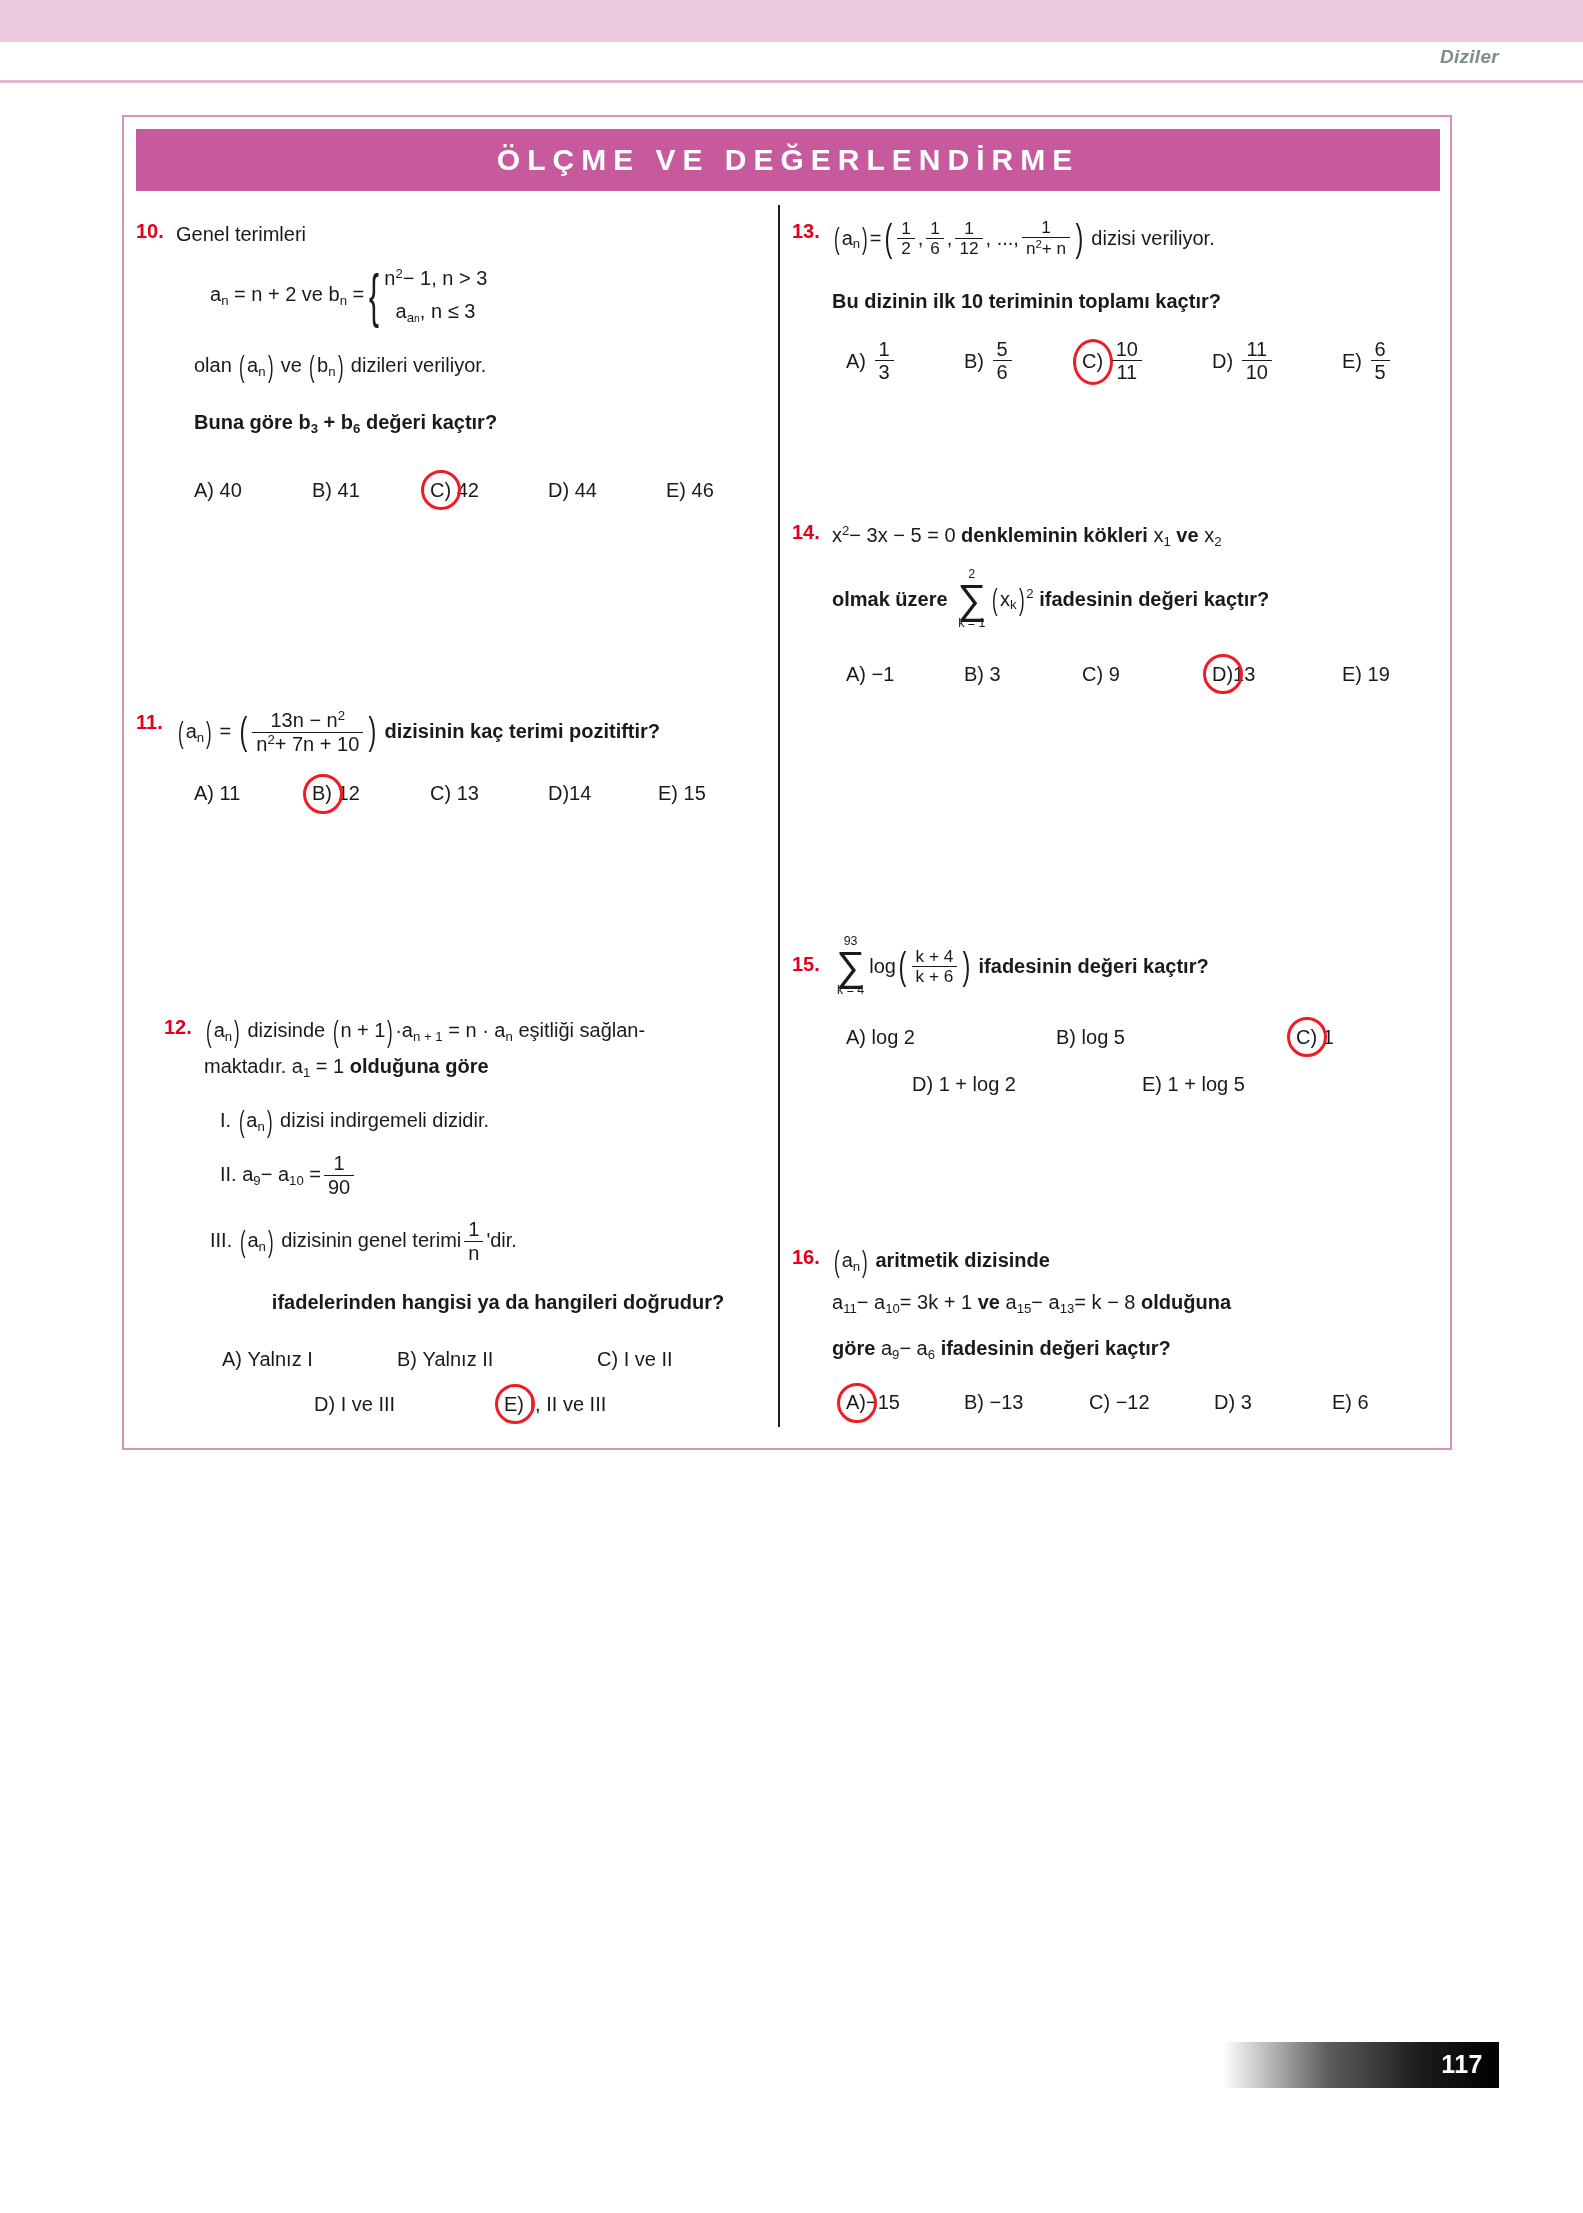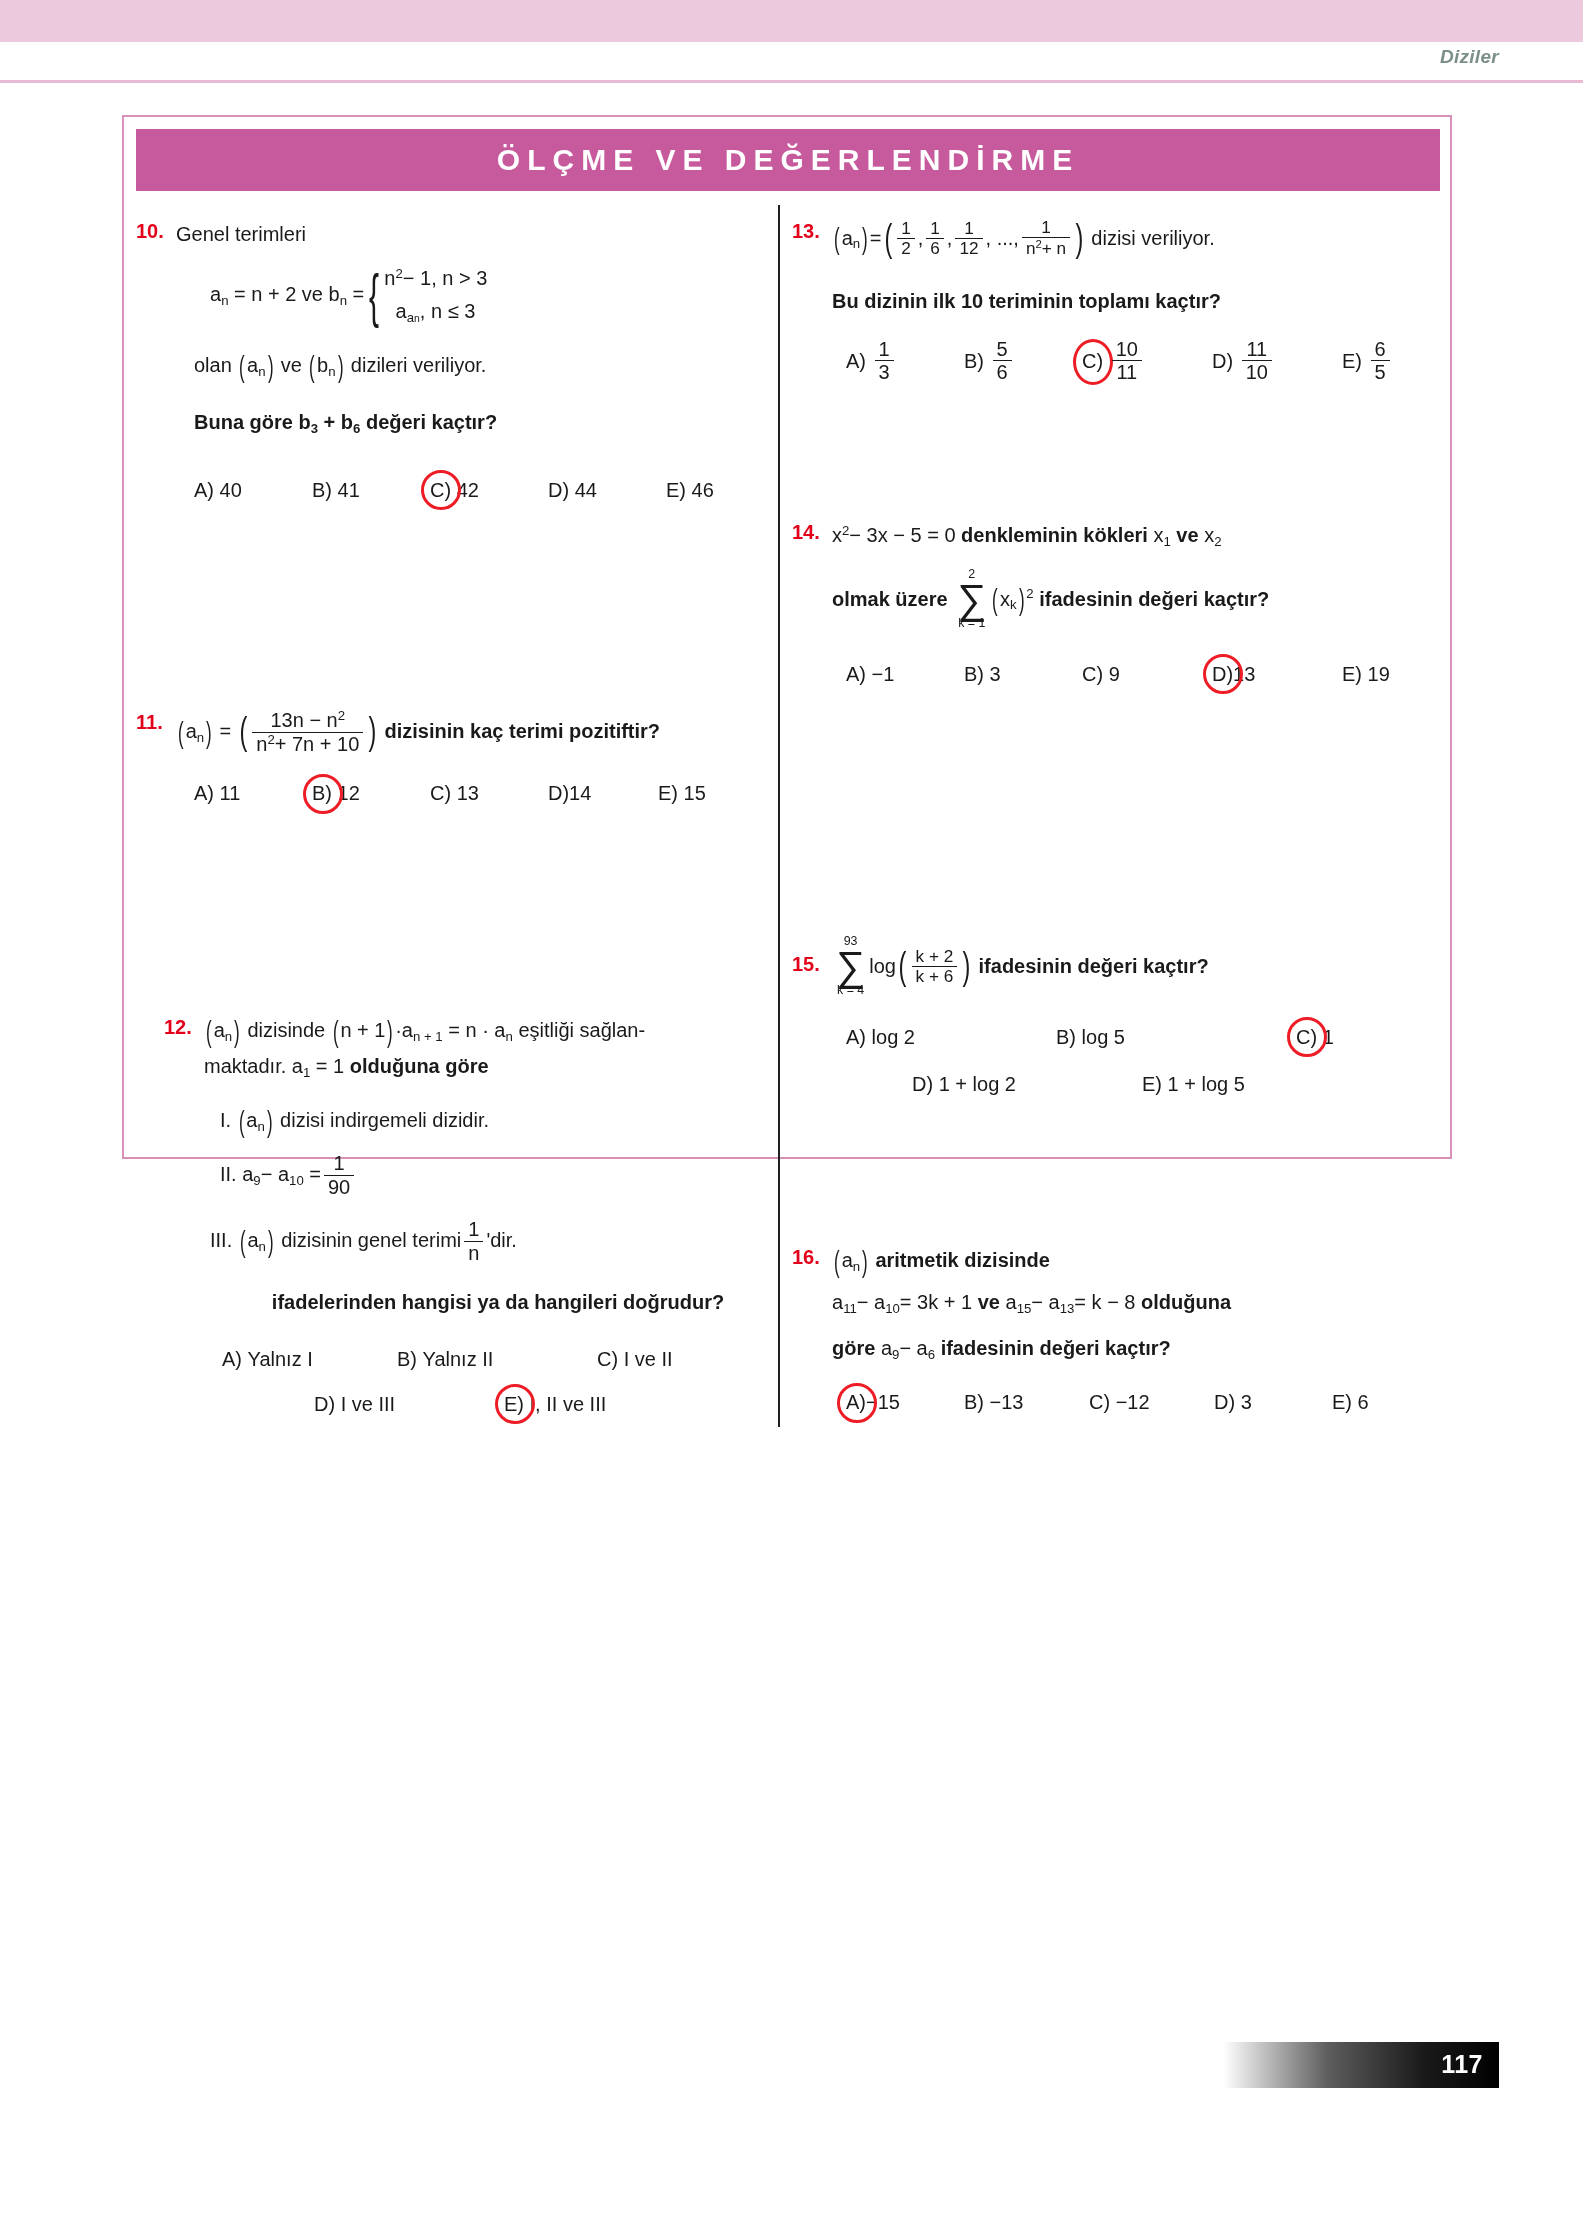--- a/index.html
+++ b/index.html
@@ -41,21 +41,21 @@
     color: #7c8f88;
     letter-spacing: 0.3px;
   }
 
   
   .frame {
     position: absolute;
     left: 122px;
     top: 115px;
     width: 1330px;
-    height: 1044px;
+    height: 1335px;
     border: 2px solid #d890b9;
     box-sizing: border-box;
     background: #ffffff;
   }
   .title-bar {
     position: absolute;
     left: 12px;
     top: 12px;
     width: 1304px;
     height: 62px;
@@ -444,21 +444,21 @@
 
     <div class="q" style="top:730px;">
       <div class="q-head">
         <div class="q-num" style="padding-top:18px;">15.</div>
         <div class="q-body math">
           <div>
             <span class="sum">
               <span class="lim">93</span>
               <span class="sig">∑</span>
               <span class="lim">k = 4</span>
-            </span><span>log</span><span class="paren">(</span><span class="frac sm"><span class="num">k + 2</span><span class="den">k + 6</span></span><span class="paren">)</span>
+            </span><span>log</span><span class="paren">(</span><span class="frac sm"><span class="num">k + 4</span><span class="den">k + 6</span></span><span class="paren">)</span>
             <span class="b">ifadesinin değeri kaçtır?</span>
           </div>
         </div>
       </div>
 
       <div class="opts" style="margin-left:54px; margin-top:26px;">
         <div class="opt" style="width:210px;"><span>A)</span>&nbsp;<span>log 2</span></div>
         <div class="opt" style="width:240px;"><span>B)</span>&nbsp;<span>log 5</span></div>
         <div class="opt circled"><span>C)</span>&nbsp;<span>1</span></div>
       </div>

